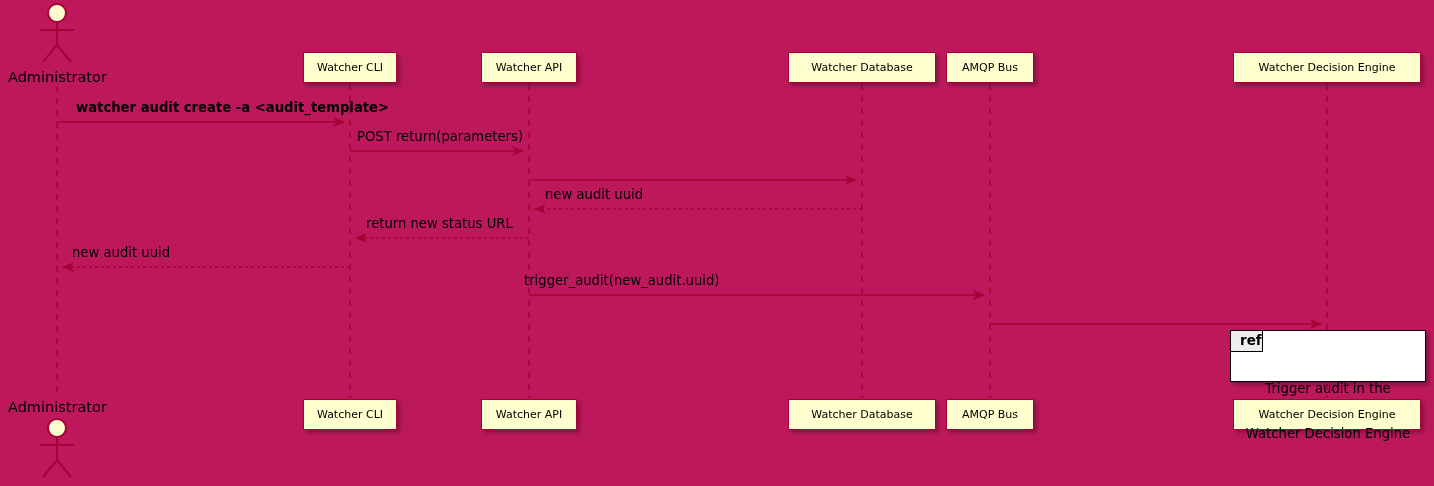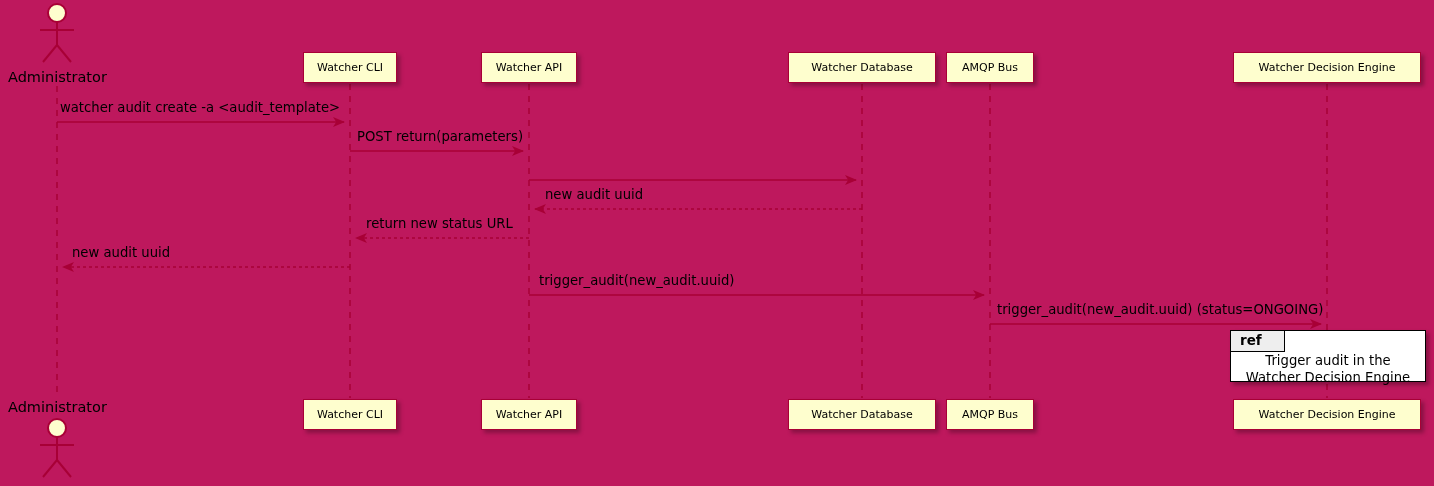--- a/index.html
+++ b/index.html
@@ -66,39 +66,38 @@
     position: absolute;
     left: 0;
     top: 0;
     height: 20px;
     background: #EEEEEE;
     border-right: 1.5px solid #000000;
     border-bottom: 1.5px solid #000000;
     display: flex;
     align-items: center;
     padding-left: 9px;
-    padding-right: 22px;
     font-weight: bold;
     font-size: 13.5px;
     color: #000000;
     font-family: "DejaVu Sans", sans-serif;
     line-height: 1;
   }
   .ref-body {
     position: absolute;
     left: 0;
     top: 22px;
     width: 100%;
     text-align: center;
     font-size: 13.2px;
     color: #000000;
     font-family: "DejaVu Sans", sans-serif;
     line-height: 1.25;
   }
-  .ref-body div { white-space: nowrap; }
+  .ref-body div { white-space: nowrap; margin-top: 28px; }
 </style>
 </head>
 <body>
 
 <div id="diagram">
 
   <svg id="svg-layer" viewBox="0 0 1434 486" xmlns="http://www.w3.org/2000/svg">
     <defs>
       <marker id="arrow-right" markerWidth="12" markerHeight="10" refX="11" refY="5" orient="auto" markerUnits="userSpaceOnUse">
         <path d="M0,0 L12,5 L0,10 L3.2,5 Z" fill="#A80036"></path>
@@ -190,34 +189,33 @@
   </div>
 
   <div class="participant-box" style="left:946px; top:399px; width:88px; height:31px;">
     <span>AMQP Bus</span>
   </div>
 
   <div class="participant-box" style="left:1233px; top:399px; width:188px; height:31px;">
     <span>Watcher Decision Engine</span>
   </div>
 
-  <div class="msg-label" style="left:60px; top:101px;">watcher audit create -a &lt;audit_template&gt;</div>
+  <div class="msg-label" style="left:76px; top:101px;font-weight:bold;">watcher audit create -a &lt;audit_template&gt;</div>
 
   <div class="msg-label" style="left:357px; top:130px;">POST return(parameters)</div>
 
 
   <div class="msg-label" style="left:545px; top:188px;">new audit uuid</div>
 
   <div class="msg-label" style="left:366px; top:217px;">return new status URL</div>
 
   <div class="msg-label" style="left:72px; top:246px;">new audit uuid</div>
 
-  <div class="msg-label" style="left:539px; top:274px;">trigger_audit(new_audit.uuid)</div>
-
-  <div class="msg-label" style="left:997px; top:303px;">trigger_audit(new_audit.uuid) (status=ONGOING)</div>
+  <div class="msg-label" style="left:524px; top:274px;">trigger_audit(new_audit.uuid)</div>
+
 
   <div class="ref-frame" style="left:1230px; top:330px; width:196px; height:52px;">
     <div class="ref-tab">ref</div>
     <div class="ref-body">
       <div>Trigger audit in the</div>
       <div>Watcher Decision Engine</div>
     </div>
   </div>
 
 </div>

